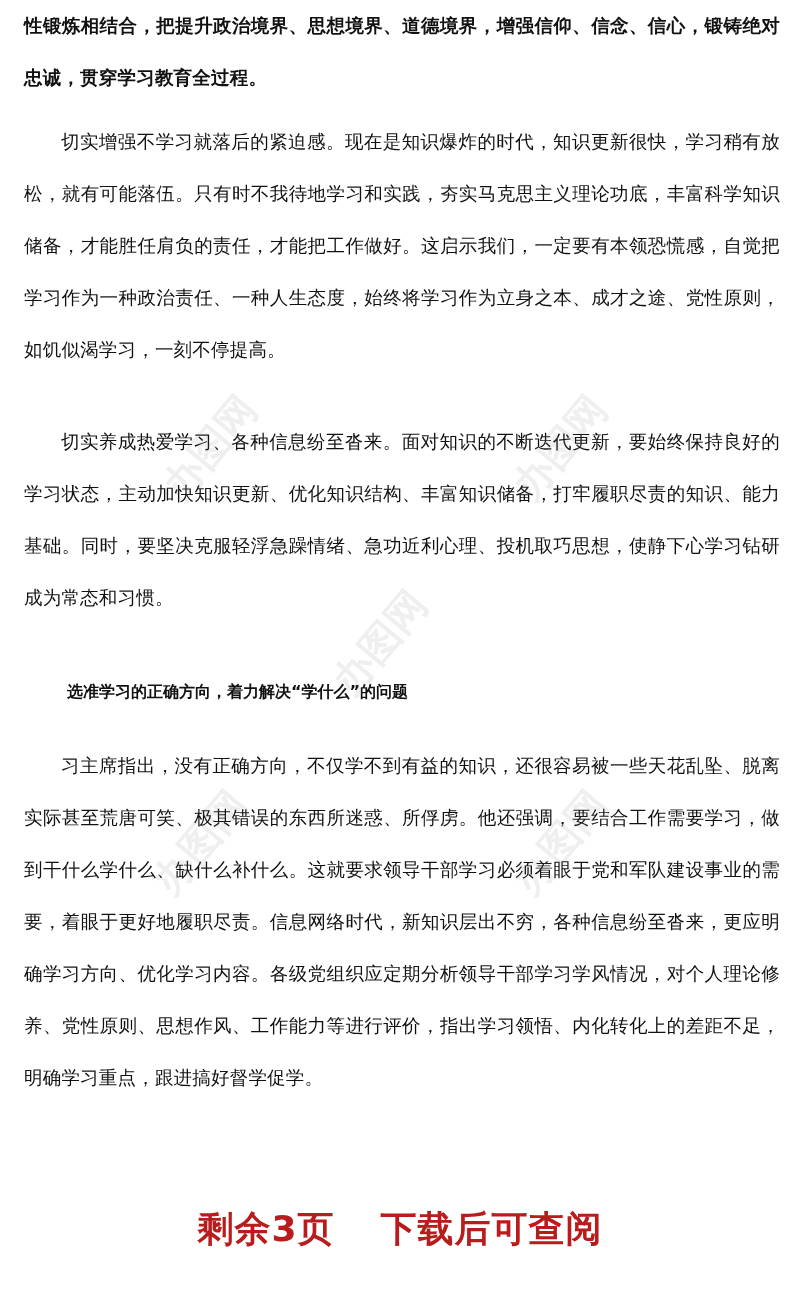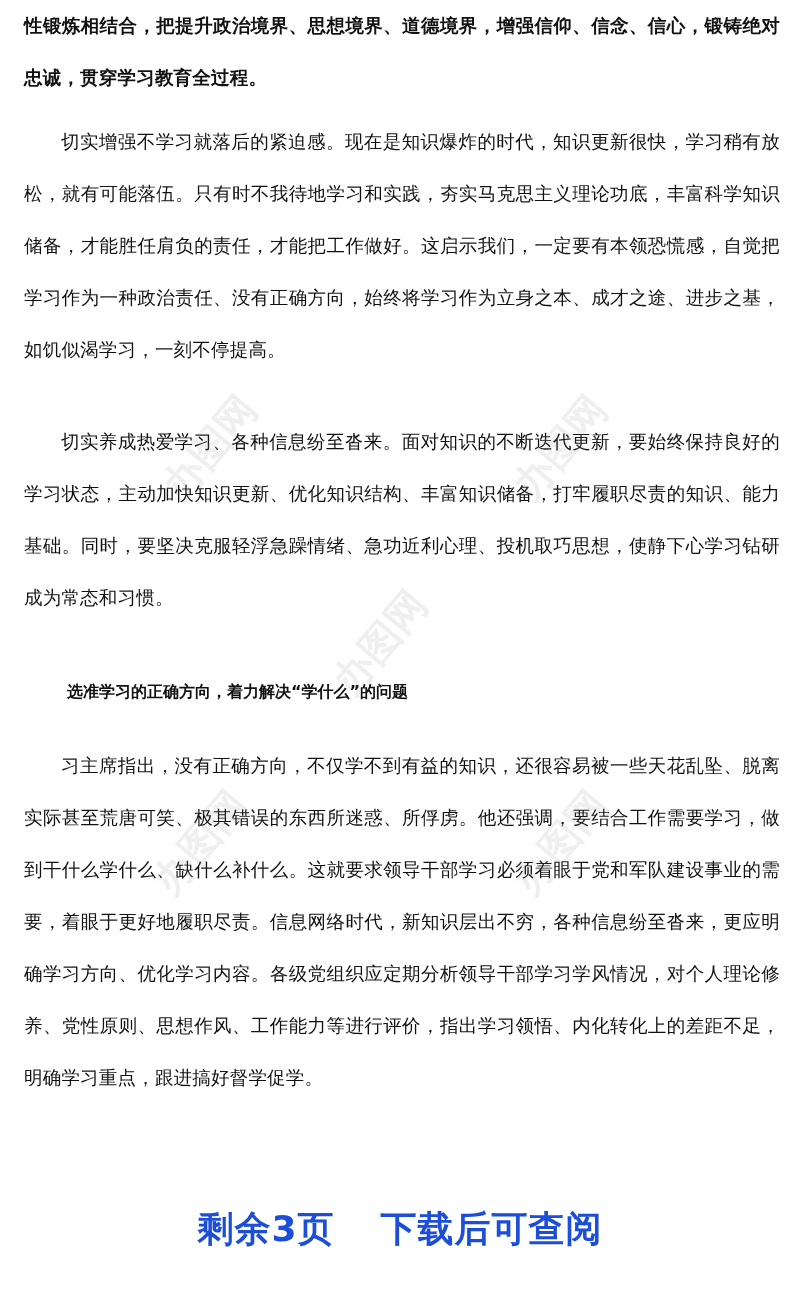--- a/index.html
+++ b/index.html
@@ -7,31 +7,31 @@
          font-family: "DejaVu Sans", "Liberation Sans", sans-serif; color: #111; }
   .page { position: absolute; left: 24px; top: 0; width: 756px; }
   .para { font-size: 18.5px; line-height: 52px; margin: 0; text-align: justify; letter-spacing: 0.2px; }
   .indent { text-indent: 37px; }
   .p0 { position: absolute; top: 0; font-weight: bold; }
   .p1 { position: absolute; top: 116px; }
   .p2 { position: absolute; top: 416px; }
   .heading { position: absolute; top: 660px; left: 37px; font-size: 16px; font-weight: bold; line-height: 52px; margin: 6px; }
   .p3 { position: absolute; top: 740px; }
   .remaining { position: absolute; top: 1205px; left: 0; width: 800px; text-align: center;
-               font-size: 36px; font-weight: bold; color: #1d4ed8; letter-spacing: 1px; }
+               font-size: 36px; font-weight: bold; color: #b91c1c; letter-spacing: 1px; }
   .remaining span + span { margin-left: 46px; }
   .wm { position: absolute; font-size: 40px; color: rgba(120,120,120,0.12); transform: rotate(-50deg);
         pointer-events: none; white-space: nowrap; font-weight: bold; }
 </style>
 </head>
 <body>
 
 <div class="page">
   <p class="para p0">性锻炼相结合，把提升政治境界、思想境界、道德境界，增强信仰、信念、信心，锻铸绝对忠诚，贯穿学习教育全过程。</p>
-  <p class="para indent p1">切实增强不学习就落后的紧迫感。现在是知识爆炸的时代，知识更新很快，学习稍有放松，就有可能落伍。只有时不我待地学习和实践，夯实马克思主义理论功底，丰富科学知识储备，才能胜任肩负的责任，才能把工作做好。这启示我们，一定要有本领恐慌感，自觉把学习作为一种政治责任、没有正确方向，始终将学习作为立身之本、成才之途、进步之基，如饥似渴学习，一刻不停提高。</p>
+  <p class="para indent p1">切实增强不学习就落后的紧迫感。现在是知识爆炸的时代，知识更新很快，学习稍有放松，就有可能落伍。只有时不我待地学习和实践，夯实马克思主义理论功底，丰富科学知识储备，才能胜任肩负的责任，才能把工作做好。这启示我们，一定要有本领恐慌感，自觉把学习作为一种政治责任、一种人生态度，始终将学习作为立身之本、成才之途、党性原则，如饥似渴学习，一刻不停提高。</p>
   <p class="para indent p2">切实养成热爱学习、各种信息纷至沓来。面对知识的不断迭代更新，要始终保持良好的学习状态，主动加快知识更新、优化知识结构、丰富知识储备，打牢履职尽责的知识、能力基础。同时，要坚决克服轻浮急躁情绪、急功近利心理、投机取巧思想，使静下心学习钻研成为常态和习惯。</p>
   <p class="heading">选准学习的正确方向，着力解决“学什么”的问题</p>
   <p class="para indent p3">习主席指出，没有正确方向，不仅学不到有益的知识，还很容易被一些天花乱坠、脱离实际甚至荒唐可笑、极其错误的东西所迷惑、所俘虏。他还强调，要结合工作需要学习，做到干什么学什么、缺什么补什么。这就要求领导干部学习必须着眼于党和军队建设事业的需要，着眼于更好地履职尽责。信息网络时代，新知识层出不穷，各种信息纷至沓来，更应明确学习方向、优化学习内容。各级党组织应定期分析领导干部学习学风情况，对个人理论修养、党性原则、思想作风、工作能力等进行评价，指出学习领悟、内化转化上的差距不足，明确学习重点，跟进搞好督学促学。</p>
 </div>
 
 <div class="wm" style="left:150px; top:420px;">办图网</div>
 <div class="wm" style="left:500px; top:420px;">办图网</div>
 <div class="wm" style="left:320px; top:615px;">办图网</div>
 <div class="wm" style="left:140px; top:815px;">办图网</div>
 <div class="wm" style="left:500px; top:815px;">办图网</div>

